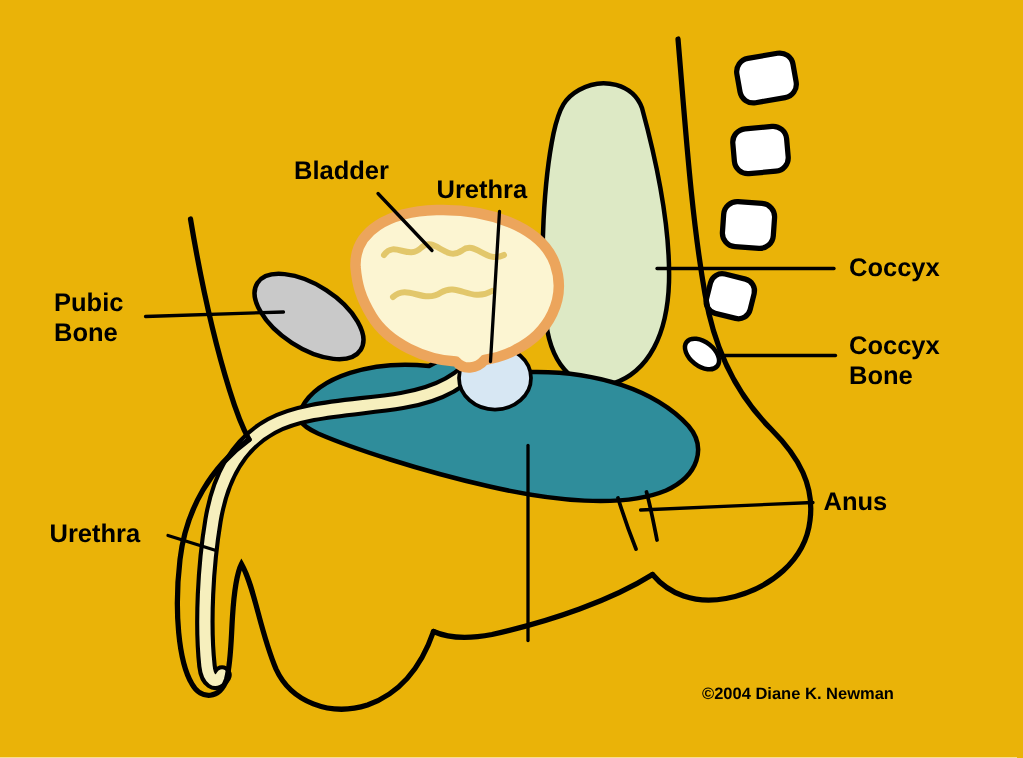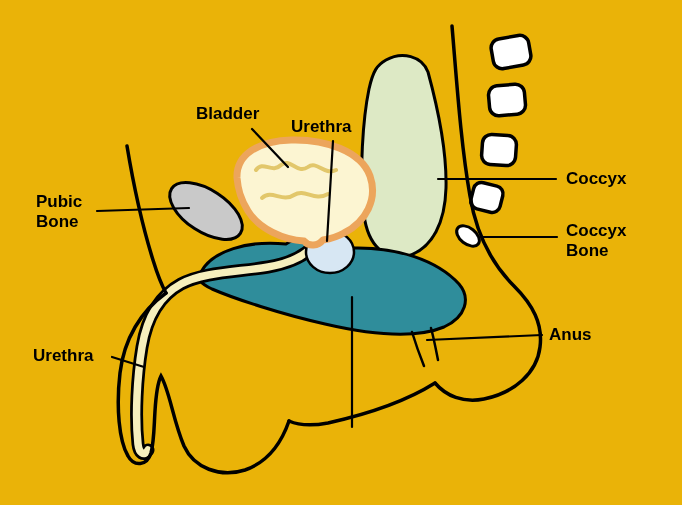--- a/index.html
+++ b/index.html
@@ -110,14 +110,15 @@
   <div class="label" style="left:566px;top:169px;">Coccyx</div>
 
   <div class="label" style="left:566px;top:221px;">Coccyx
 Bone</div>
 
   <div class="label" style="left:549px;top:325px;">Anus</div>
 
   <div class="label" style="left:33px;top:346px;">Urethra</div>
 
 
+  <div class="label label-small" style="left:468px;top:457px;">©2004 Diane K. Newman</div>
 
 </div>
 
 </body></html>

